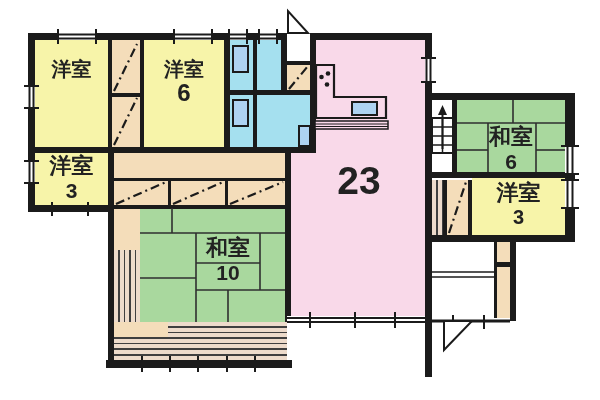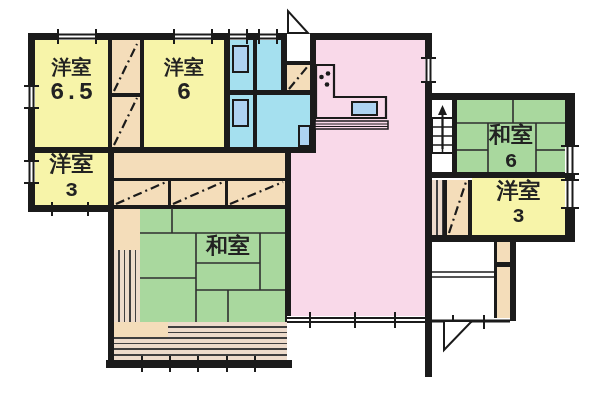--- a/index.html
+++ b/index.html
@@ -1,17 +1,17 @@
 <!DOCTYPE html>
 <html><head>
 <meta charset="utf-8">
 <style>
   html,body{margin:0;padding:0;background:#ffffff;}
   #plan{position:relative;width:600px;height:400px;background:#ffffff;overflow:hidden;
-        font-family:Liberation Mono, monospace;}
+        font-family:Liberation Sans, sans-serif;}
   .cell{position:absolute;z-index:1;}
   .wall{position:absolute;z-index:2;background:#1b1b1b;}
   #lines{position:absolute;left:0;top:0;z-index:3;pointer-events:none;}
   .rlabel{position:absolute;z-index:4;text-align:center;color:#222;font-weight:600;}
   .rlabel span{display:block;line-height:1.12;}
   .n20{font-size:20px;} .s24{font-size:24px;}
   .n17{font-size:22px;} .s20{font-size:20px;} .s21{font-size:21px;}
   .ldkn{font-size:37px;letter-spacing:1px;} .ldks{font-size:39px;margin-top:9px;}
 </style>
 </head>
@@ -150,34 +150,35 @@
       <line x1="432" y1="277" x2="497" y2="277" stroke-width="1.5"></line>
       <line x1="432" y1="321" x2="510" y2="321" stroke-width="3"></line>
       <line x1="453" y1="315" x2="453" y2="329" stroke-width="2"></line>
       <line x1="484" y1="315" x2="484" y2="329" stroke-width="2"></line>
       <polygon points="444,321 444,350 472,321" fill="#ffffff" stroke-width="2"></polygon>
     </g>
   </svg>
 
   <div class="rlabel" style="left:35px;top:58px;width:73px;">
     <span class="n20">洋室</span>
-    <span class="s24">6.5</span>
   </div>
   <div class="rlabel" style="left:144px;top:58px;width:80px;">
     <span class="n20">洋室</span>
     <span class="s24">6</span>
   </div>
   <div class="rlabel" style="left:35px;top:154px;width:73px;">
     <span class="n17">洋室</span>
     <span class="s21">3</span>
   </div>
   <div class="rlabel" style="left:196px;top:236px;width:64px;">
     <span class="n17">和室</span>
+    <span class="s21">10</span>
   </div>
   <div class="rlabel" style="left:293px;top:150px;width:132px;">
+    <span class="ldks">23</span>
   </div>
   <div class="rlabel" style="left:457px;top:125px;width:108px;">
     <span class="n17">和室</span>
     <span class="s21">6</span>
   </div>
   <div class="rlabel" style="left:472px;top:181px;width:93px;">
     <span class="n17">洋室</span>
     <span class="s20">3</span>
   </div>
 <div class="cell" style="left: 35px; top: 40px; width: 73px; height: 107px; background: rgb(247, 244, 169);"></div>

